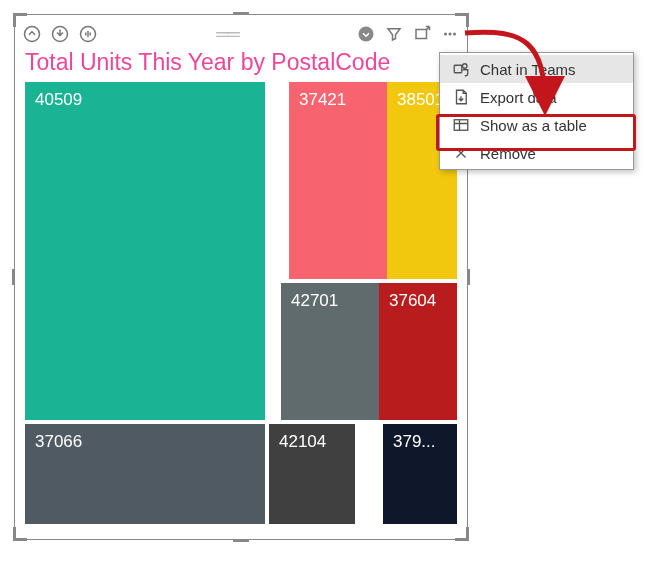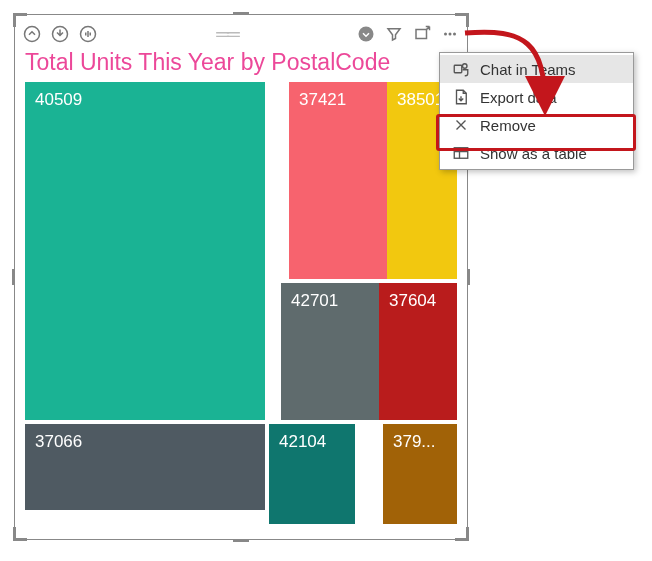--- a/index.html
+++ b/index.html
@@ -188,27 +188,27 @@
             <circle cx="18" cy="12" r="2"></circle>
           </svg>
       </span>
     </div>
   </div>
 
   <div class="title">Total Units This Year by PostalCode</div>
 
   <div class="treemap" id="treemap">
       <div class="cell" style="left: 0px; top: 0px; width: 240px; height: 338px; background: rgb(26, 179, 148);">40509</div>
-      <div class="cell" style="left: 0px; top: 342px; width: 240px; height: 86px; background: rgb(79, 90, 98);">37066</div>
+      <div class="cell" style="left: 0px; top: 342px; width: 240px; height: 100px; background: rgb(79, 90, 98);">37066</div>
       <div class="cell" style="left: 228px; top: 0px; width: 136px; height: 197px; background: rgb(247, 99, 110); margin-left: 36px;">37421</div>
       <div class="cell" style="left: 362px; top: 0px; width: 70px; height: 197px; background: rgb(242, 200, 15);">38501</div>
       <div class="cell" style="left: 256px; top: 201px; width: 106px; height: 137px; background: rgb(95, 107, 109);">42701</div>
       <div class="cell" style="left: 354px; top: 201px; width: 78px; height: 137px; background: #b91c1c;">37604</div>
-      <div class="cell" style="left: 244px; top: 342px; width: 86px; height: 100px; background: #0f766e;">42104</div>
-      <div class="cell" style="left: 358px; top: 342px; width: 74px; height: 100px; background: #a16207;">379...</div>
+      <div class="cell" style="left: 244px; top: 342px; width: 86px; height: 100px; background: #404040;">42104</div>
+      <div class="cell" style="left: 358px; top: 342px; width: 74px; height: 100px; background: #0f172a;">379...</div>
     </div>
 </div>
 
 <div class="menu">
   <div class="menu-item active">
     <span class="mi-icon">
       <svg viewBox="0 0 24 24" fill="none" stroke="currentColor" stroke-width="1.8">
           <rect x="3" y="7" width="10" height="10" rx="1"></rect>
           <circle cx="17" cy="8" r="3"></circle>
           <path d="M14 13h7v5a3 3 0 0 1-3 3h-1"></path>
@@ -221,33 +221,33 @@
       <svg viewBox="0 0 24 24" fill="none" stroke="currentColor" stroke-width="1.8">
           <path d="M6 3h9l4 4v14H6z"></path>
           <path d="M15 3v4h4M12 11v6M9 14l3 3 3-3"></path>
         </svg>
     </span>
     <span>Export data</span>
   </div>
   <div class="menu-item">
     <span class="mi-icon">
       <svg viewBox="0 0 24 24" fill="none" stroke="currentColor" stroke-width="1.8">
-          <path d="M6 6l12 12M18 6L6 18"></path>
-        </svg>
-    </span>
-    <span>Remove</span>
-  </div>
-  <div class="menu-item">
-    <span class="mi-icon">
-      <svg viewBox="0 0 24 24" fill="none" stroke="currentColor" stroke-width="1.8">
           <rect x="3" y="5" width="18" height="14"></rect>
           <path d="M3 10h18M10 5v14"></path>
         </svg>
     </span>
     <span>Show as a table</span>
+  </div>
+  <div class="menu-item">
+    <span class="mi-icon">
+      <svg viewBox="0 0 24 24" fill="none" stroke="currentColor" stroke-width="1.8">
+          <path d="M6 6l12 12M18 6L6 18"></path>
+        </svg>
+    </span>
+    <span>Remove</span>
   </div>
 </div>
 
 <div class="highlight-box"></div>
 
 <svg class="arrow-svg" viewBox="0 0 170 100">
   <defs>
     <marker id="ah" markerWidth="8" markerHeight="8" refX="6" refY="4" orient="auto">
       <path d="M0 0 L8 4 L0 8 z" fill="#c3161c"></path>
     </marker>

